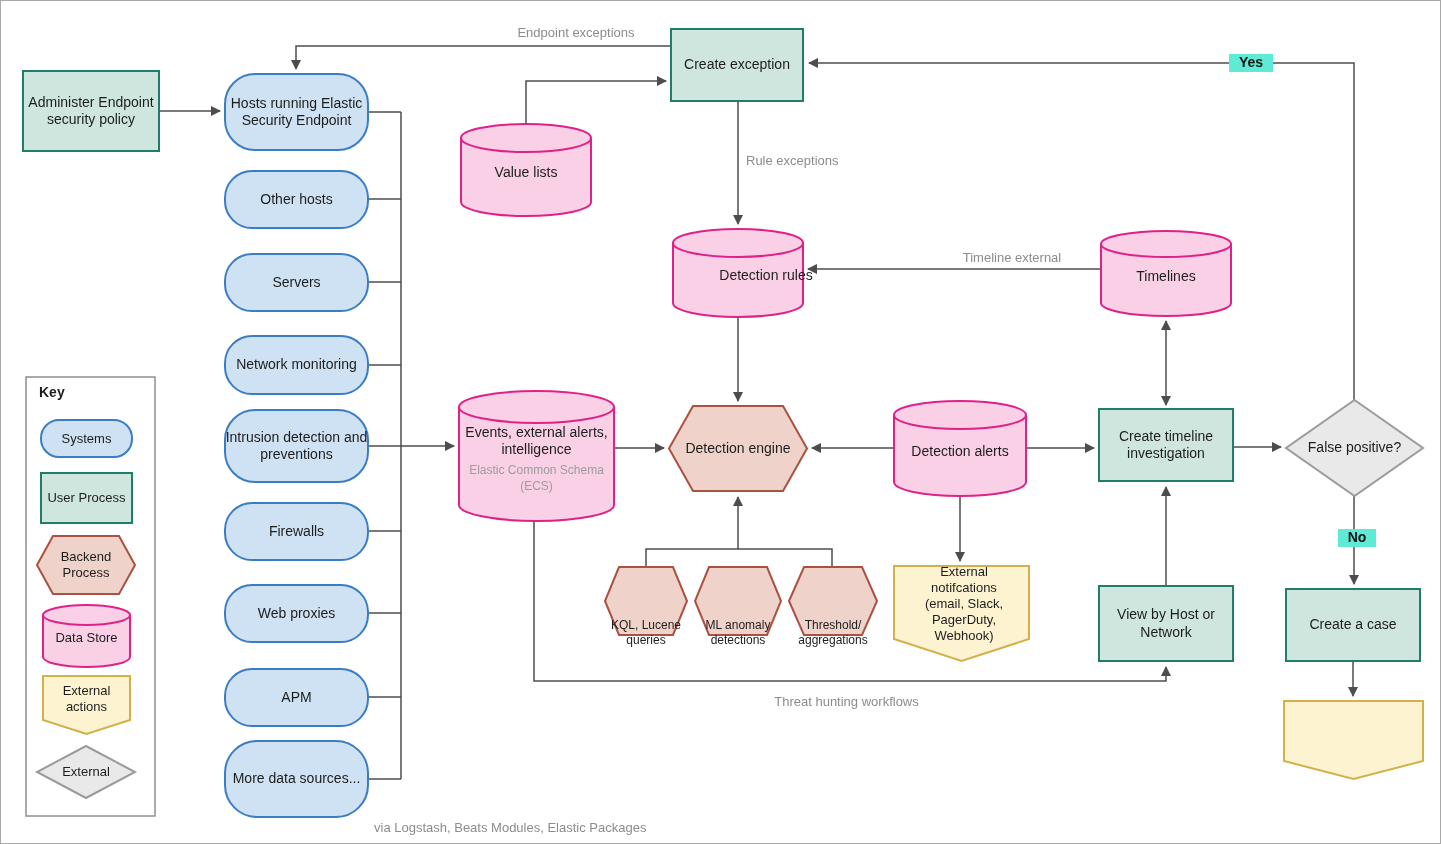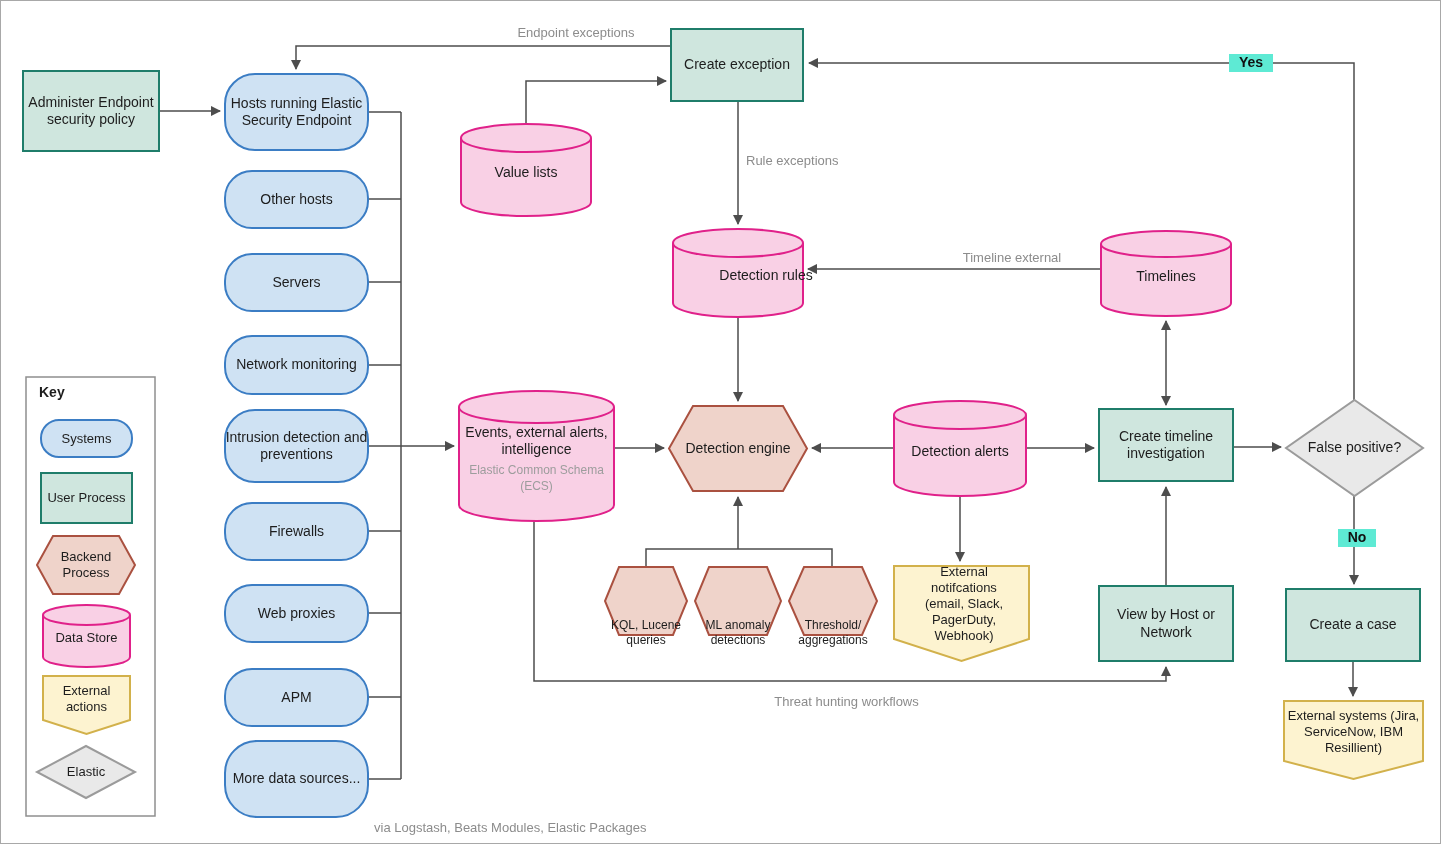--- a/index.html
+++ b/index.html
@@ -184,29 +184,28 @@
   <div class="lbl" id="l-engine">Detection engine</div>
   <div class="lbl" id="l-alerts">Detection alerts</div>
   <div class="lbl" id="l-ctimeline">Create timeline investigation</div>
   <div class="lbl" id="l-fpositive">False positive?</div>
   <div class="lbl small" id="l-kql">KQL, Lucene queries</div>
   <div class="lbl small" id="l-ml">ML anomaly detections</div>
   <div class="lbl small" id="l-threshold">Threshold/ aggregations</div>
   <div class="lbl" id="l-extnotif">External notifcations (email, Slack, PagerDuty, Webhook)</div>
   <div class="lbl" id="l-viewby">View by Host or Network</div>
   <div class="lbl" id="l-ccase">Create a case</div>
-  <div class="lbl" id="l-extsys">External systems (Jira, ServiceNow, IBM Resillient)</div>
 
   <div class="lbl" id="l-keytitle">Key</div>
   <div class="lbl k" id="l-ksystems">Systems</div>
   <div class="lbl k" id="l-kuser">User Process</div>
   <div class="lbl k" id="l-kbackend">Backend Process</div>
   <div class="lbl k" id="l-kdata">Data Store</div>
   <div class="lbl k" id="l-kext">External actions</div>
-  <div class="lbl k" id="l-kdec">Elastic</div>
+  <div class="lbl k" id="l-kdec">External</div>
 
   <div class="lbl gray" id="l-endpexc">Endpoint exceptions</div>
   <div class="lbl gray" id="l-ruleexc">Rule exceptions</div>
   <div class="lbl gray" id="l-ttempl">Timeline external</div>
   <div class="lbl boldlbl" id="l-yes">Yes</div>
   <div class="lbl boldlbl" id="l-no">No</div>
   <div class="lbl gray" id="l-threat">Threat hunting workflows</div>
   <div class="lbl gray" id="l-vialog">via Logstash, Beats Modules, Elastic Packages</div>
 
 </div>

